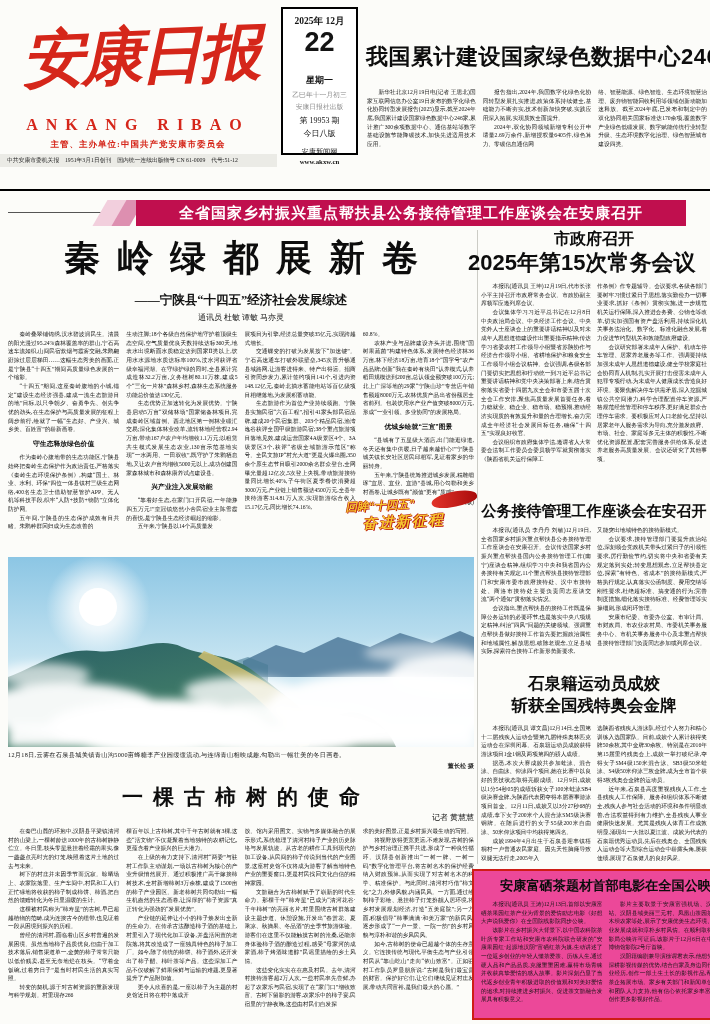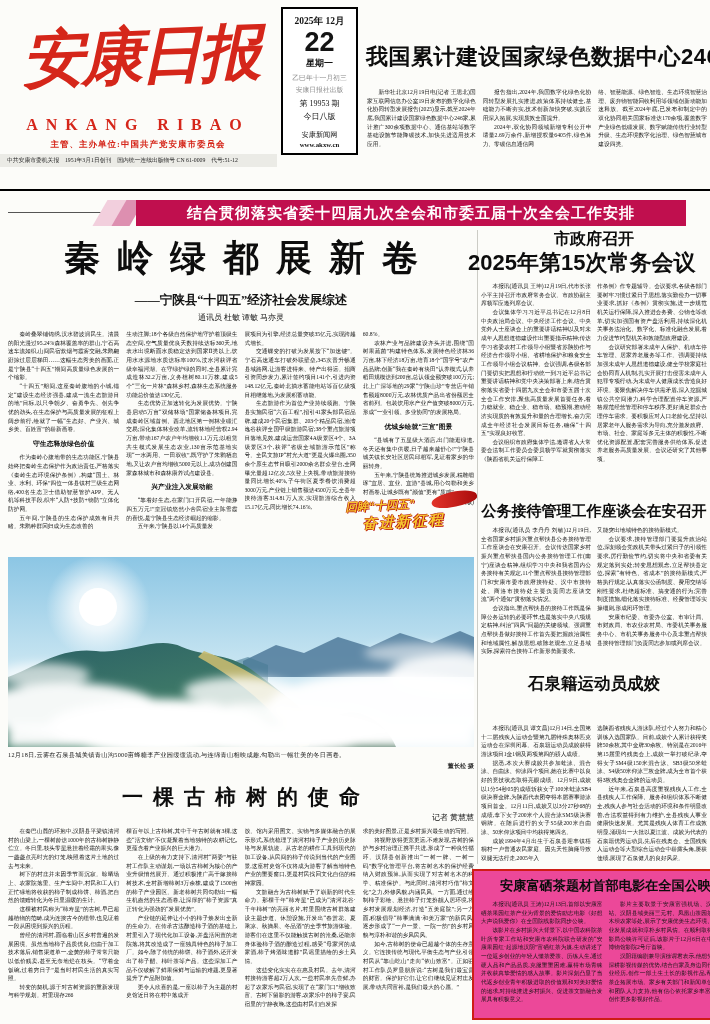--- a/index.html
+++ b/index.html
@@ -16,21 +16,21 @@
                color:#d5261a;text-align:center;}
   .mast-sponsor{left:0;top:139px;width:276px;font-size:8.5px;font-weight:bold;color:#d5261a;
                 text-align:center;letter-spacing:1px;}
   .org-strip{left:0;top:154px;width:277px;height:13px;background:#ebebe6;font-size:5.8px;
              line-height:13px;padding-left:7px;box-sizing:border-box;white-space:nowrap;color:#222;}
 
   .date-box{left:281px;top:7px;width:77px;height:148px;border:2px solid #000;background:#fff;
             text-align:center;box-sizing:border-box;}
   .db-ym{font-size:9.5px;font-weight:bold;margin-top:6px;}
   .db-day{font-size:27px;font-weight:bold;line-height:1.05;font-family:"Liberation Sans",sans-serif;}
-  .db-week{font-size:9px;font-weight:bold;margin-top:1px;}
+  .db-week{font-size:9px;font-weight:bold;margin-top:18px;}
   .db-lunar,.db-pub{font-size:6.8px;color:#8a8a8a;margin-top:2.5px;}
   .db-issue,.db-pages{font-size:8px;margin-top:2.5px;}
   .db-site{font-size:7.2px;margin-top:8px;}
   .db-url{font-size:6.8px;font-weight:bold;margin-top:1px;}
 
   
   .ts-headline{left:366px;top:42px;width:341px;font-size:22px;letter-spacing:0.5px;text-align:center;white-space:nowrap;}
   .ts-cols{left:367px;top:88px;width:340px;height:98px;}
 
   .rule-top{left:0;top:189px;width:710px;height:2.2px;background:#000;}
@@ -132,21 +132,21 @@
     <div class="col">
         <div class="para t-cont">络、智慧能源、绿色智造、生态环境智慧治理、废弃物智能回收利用等领域创新动能加速释放。截至2024年底,已发布和制定中的双化协同相关国家标准达170余项,覆盖数字产业绿色低碳发展、数字赋能传统行业转型升级、生态环境数字化治理、绿色智慧城市建设四类。</div>
       </div>
   </div>
 
   <div class="abs rule-top"></div>
 
   <div class="abs banner-line"></div>
   <div class="abs stripe s1"></div>
   <div class="abs stripe s2"></div>
-  <div class="abs hd banner-bar">结合贯彻落实省委十四届九次全会和市委五届十次全会工作安排</div>
+  <div class="abs hd banner-bar">全省国家乡村振兴重点帮扶县公务接待管理工作座谈会在安康召开</div>
 
   <div class="abs hd ms-headline">秦岭绿都展新卷</div>
   <div class="abs ms-subtitle">——宁陕县“十四五”经济社会发展综述</div>
   <div class="abs ms-byline">通讯员 杜敏 谭敏 马亦灵</div>
   <div class="abs cols ms-cols">
     <div class="col">
         <div class="para t-p">秦岭叠翠铺锦绣,汉水碧波润民生。清晨的阳光漫过95.24%森林覆盖率的群山,宁石高速车流如织,山间民宿炊烟与霞雾交融,朱鹮翩跹掠过层层梯田……这幅生态秀美的画面,正是宁陕县“十四五”期间高质量绿色发展的一个缩影。</div>
         <div class="para t-p">“十四五”期间,这座秦岭腹地的小城,锚定“建设生态经济强县,建成一流生态旅游目的地”目标,以只争朝夕、奋勇争先、创先争优的劲头,在生态保护与高质量发展的征程上阔步前行,绘就了一幅“生态好、产业兴、城乡美、百姓富”的崭新画卷。</div>
         <div class="para t-h">守生态释放绿色价值</div>
         <div class="para t-p">作为秦岭心腹地带的生态功能区,宁陕县始终把秦岭生态保护作为政治责任,严格落实《秦岭生态环境保护条例》,构建“国土、林业、水利、环保”四位一体县镇村三级生态网络,400名生态卫士借助智慧管护APP、无人机等科技手段,织牢“人防+技防+物防”立体化防护网。</div>
@@ -275,20 +275,21 @@
         <div class="para t-p">会议指出,重点帮扶县的接待工作既是保障公务运转的必要环节,也是落实中央八项规定精神,纠治“四风”问题的关键领域。强调重点帮扶县做好接待工作首先要把握政治属性和地域属性,解放思想,破除老观念,立足县域实际,探索符合接待工作新形势新要求,</div>
       </div>
     <div class="col">
         <div class="para t-cont">又能突出地域特色的接待新模式。</div>
         <div class="para t-p">会议要求,接待管理部门要提升政治站位,深刻领会党政机关带头过紧日子的引领性要求,厉行勤俭节约,切实将中央和省委有关规定落到实处;转变思想观念,立足帮扶县定位,探索“有特色、省成本”的接待新模式;严格执行规定,认真落实公函制度、费用交纳等刚性要求,杜绝超标准、搞变通的行为;完善制度措施,细化落实接待标准、经费管理等实操细则,形成闭环管理。</div>
         <div class="para t-p">安康市纪委、市委办公室、市审计局、市财政局、市农业农村局、市委机关事务服务中心、市机关事务服务中心及非重点帮扶县接待管理部门负责同志参加或列席会议。</div>
       </div>
   </div>
 
   <div class="abs hd ath-h1">石泉籍运动员成姣</div>
+  <div class="abs hd ath-h2">斩获全国残特奥会金牌</div>
   <div class="abs cols ath-cols" style="gap:6px;">
     <div class="col">
         <div class="para t-p">本报讯(通讯员 谭文昌)12月14日,全国第十二届残疾人运动会暨第九届特殊奥林匹克运动会在深圳闭幕。石泉籍运动员成姣获得游泳项目1金1铜及两项第四的骄人成绩。</div>
         <div class="para t-p">据悉,本次大赛成姣共参加蛙泳、混合泳、自由泳、仰泳四个项目,她在比赛中以良好的竞技状态取得亮眼成绩。12月9日,成姣以1分54秒05的成绩斩获女子100米蛙泳SB4级决赛金牌,为陕西代表团夺得本届赛事游泳项目首金。12月11日,成姣又以3分27秒68的成绩,拿下女子200米个人混合泳SM5级决赛铜牌。在随后进行的女子S5级200米自由泳、50米仰泳项目中均获得第四名。</div>
         <div class="para t-p">成姣1994年4月出生于石泉县迎丰镇梧桐村一户普通农民家庭。因先天性脑瘫导致双腿无法行走,2005年入</div>
       </div>
     <div class="col">
         <div class="para t-cont">选陕西省残疾人游泳队,经过个人努力和精心训练入选国家队。目前,成姣个人累计获得奖牌50余枚,其中金牌30余枚。特别是在2016年第15届里约残奥会上,成姣一举打破纪录,夺得女子SM4级150米混合泳、SB3级50米蛙泳、S4级50米仰泳三枚金牌,成为全市首个获得3枚残奥会金牌的运动员。</div>
         <div class="para t-p">近年来,石泉县高度重视残疾人工作,全县残疾人工作保障、服务和组织体系不断健全,残疾人参与社会活动的环境和条件明显改善,合法权益得到有力维护,全县残疾人事业健康快速发展。尤其是残疾人体育工作成效明显,涌现出一大批以夏江波、成姣为代表的石泉籍优秀运动员,先后在残奥会、全国残疾人运动会等大型综合运动会中崭露头角,屡获佳绩,展现了石泉健儿的良好风采。</div>
       </div>

